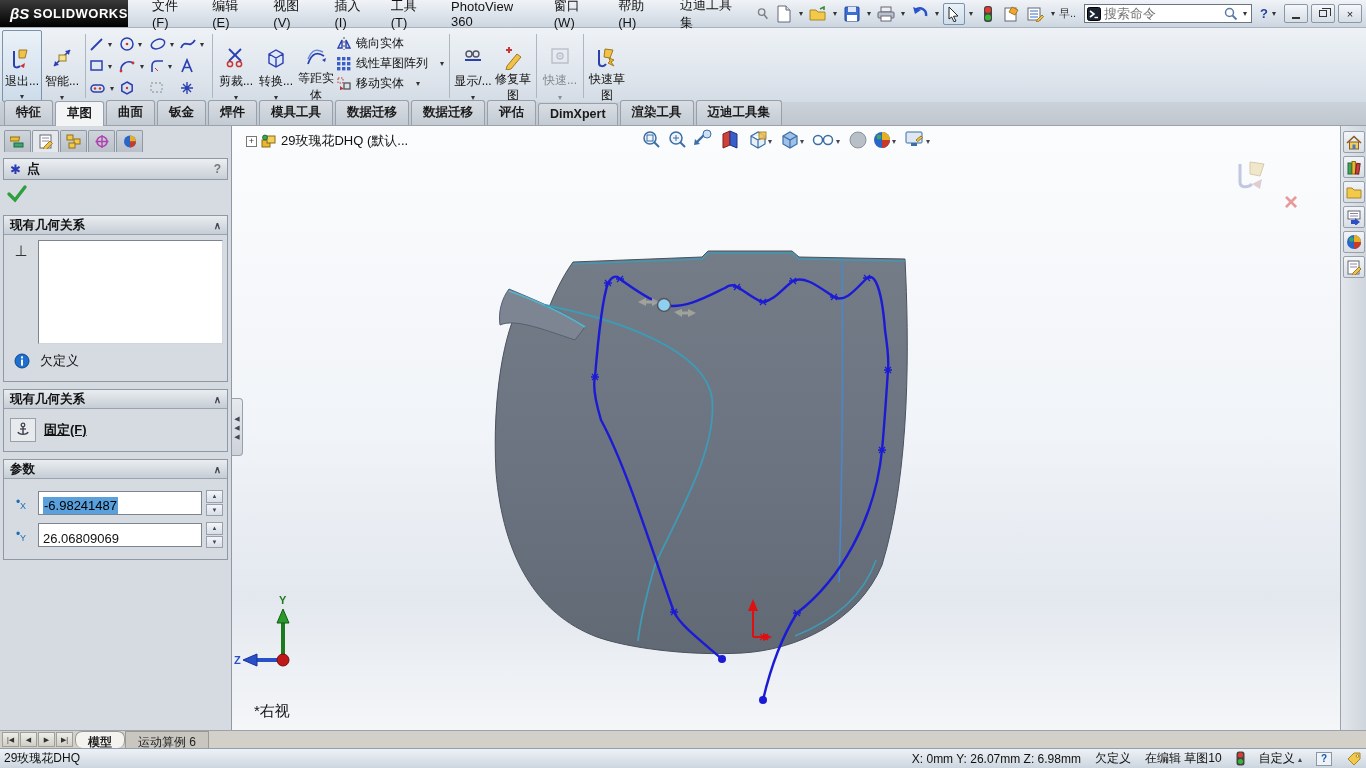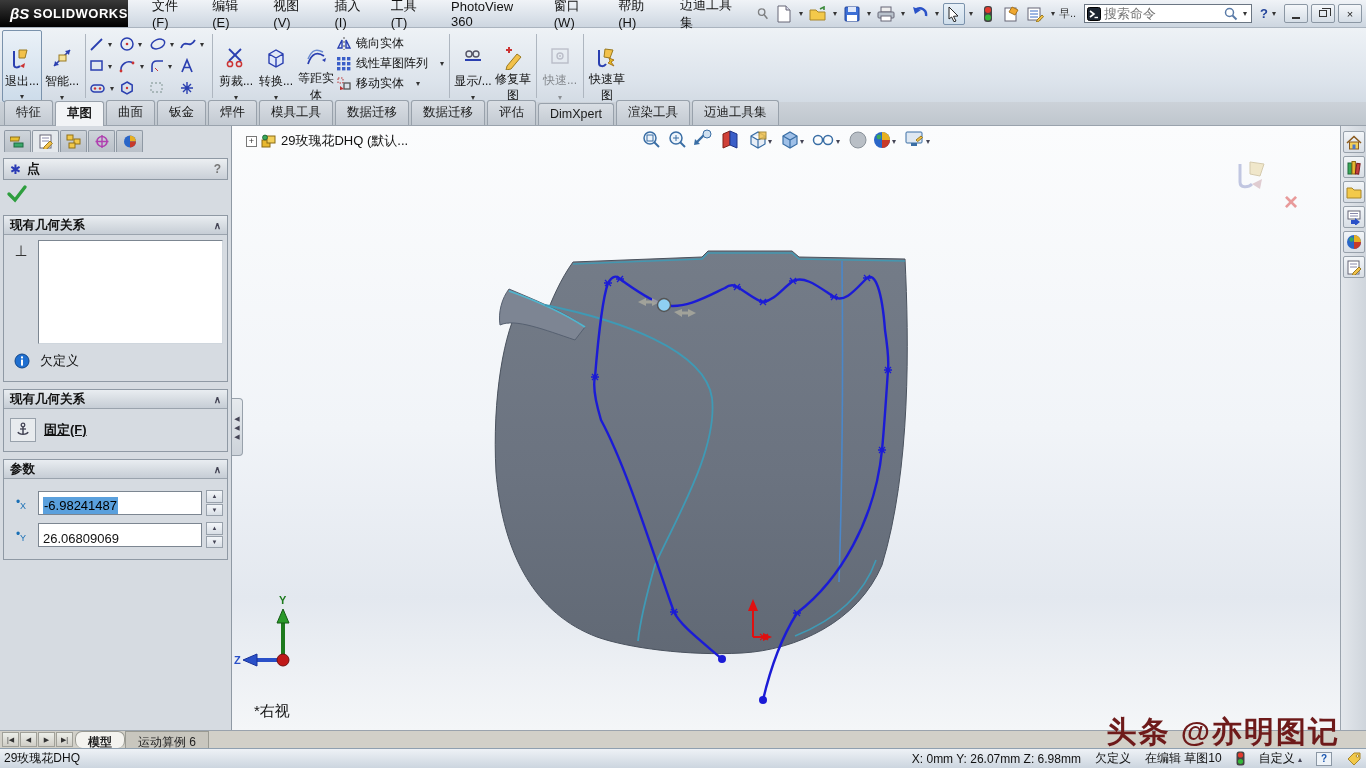--- a/index.html
+++ b/index.html
@@ -50,21 +50,21 @@
   .scell { display:flex; align-items:center; gap:1px; }
   .mirrcol { display:flex; flex-direction:column; justify-content:flex-start; padding-top:5px; gap:3px; }
   .mrow { display:flex; align-items:center; gap:4px; white-space:nowrap; }
   .mrow .lab { font-size:12px; }
   .mrow .dd { margin-left:6px; }
 
   
   .cmtabs { height:24px; background:linear-gradient(#ccd2d9,#bfc6cd); display:flex; align-items:flex-end;
     padding-left:4px; gap:2px; border-bottom:1px solid #9aa3ad; }
   .cmtab { padding:3px 11px 4px 11px; font-size:12.5px; background:linear-gradient(#d9dee4,#c3cad2);
-    border:1px solid #98a1ab; border-bottom:none; border-radius:3px 3px 0 0; color:#1a1a1a; }
+    border:1px solid #98a1ab; border-bottom:none; border-radius:3px 3px 0 0; color:#1a1a1a;font-weight:bold; }
   .cmtab.active { background:#f2f4f6; font-weight:bold; position:relative; top:1px; }
 
   
   .main { display:flex; height:604px; }
 
   
   .pm { width:232px; background:#d6dbe1; border-right:1px solid #8f99a4; position:relative;
     display:flex; flex-direction:column; }
   .pmtabs { display:flex; gap:1px; padding:4px 0 0 4px; height:26px; }
   .pmtab { width:27px; height:22px; border:1px solid #8f99a4; border-bottom:none;
@@ -835,14 +835,13 @@
     <span class="sb-item">
       <span>自定义</span> <span style="font-size:8px;color:#445;">▴</span>
     </span>
     <span class="sb-q">?</span>
     <svg width="16" height="14" viewBox="0 0 16 14">
       <path d="M2 7 L8 1 H14 V7 L8 13 Z" fill="#f2c94a" stroke="#a8862a"></path>
       <circle cx="11.5" cy="4" r="1.3" fill="#fff" stroke="#a8862a"></circle>
     </svg>
   </div>
 
-  <div class="watermark">头条 @亦明图记</div>
 </div>
 
 </body></html>

